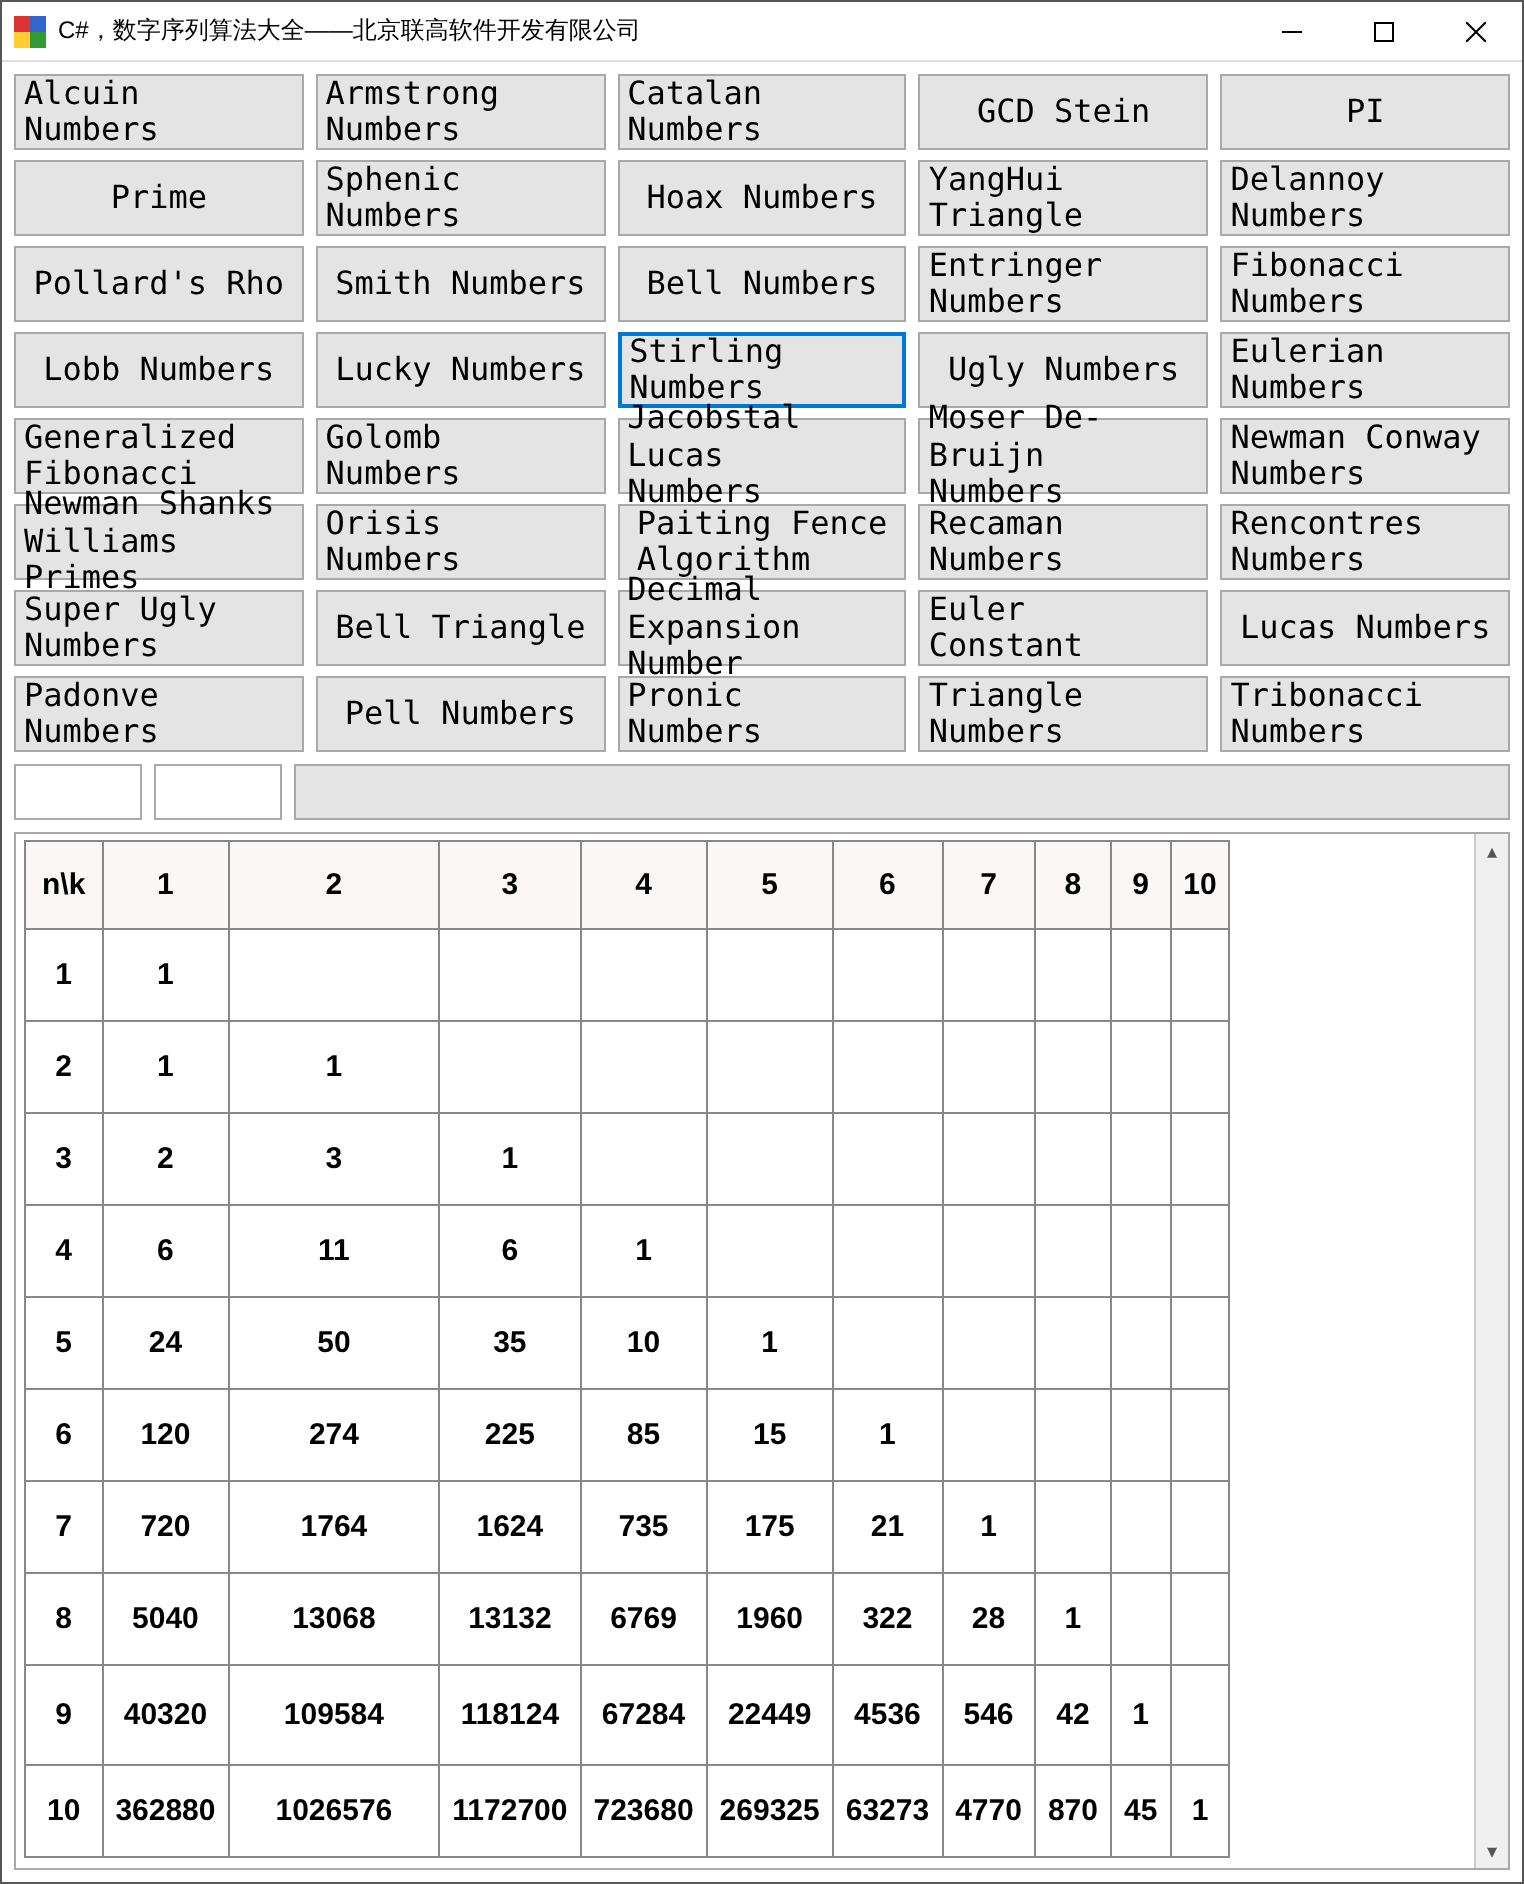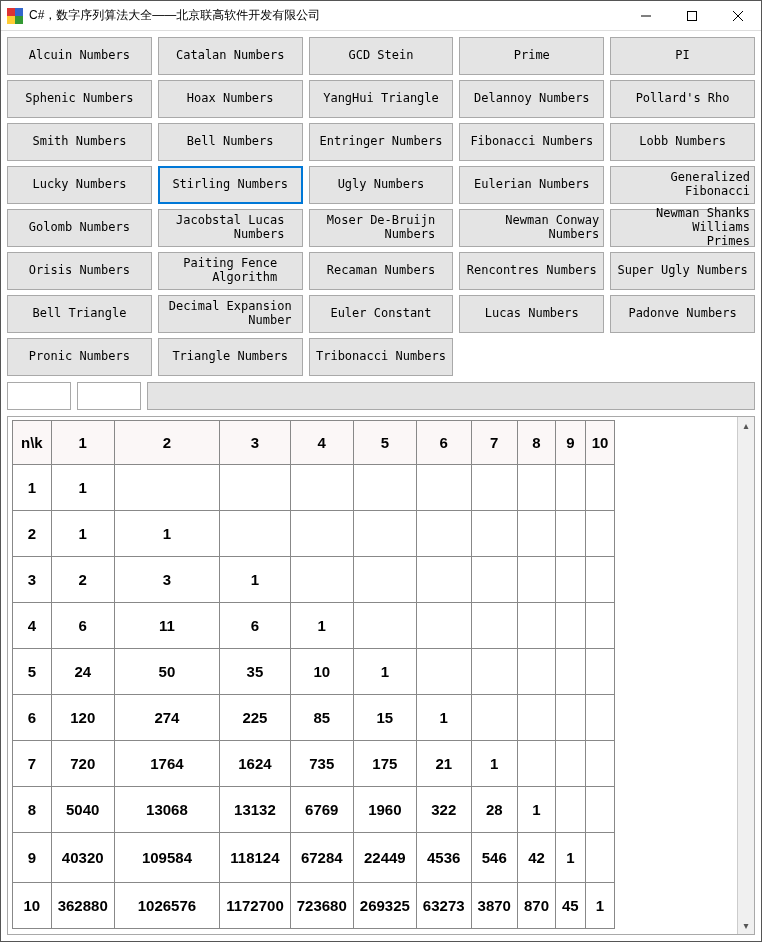--- a/index.html
+++ b/index.html
@@ -53,23 +53,23 @@
     grid-template-columns: repeat(5, 1fr);
     gap: 5px 6px;
   }
   .algo-btn {
     background: #e4e4e4;
     border: 1px solid #a9a9a9;
     height: 38px;
     display: flex;
     align-items: center;
     justify-content: center;
-    text-align: right;
+    text-align: left;
     font-family: "SimSun","宋体",monospace;
-    font-size: 12px;
+    font-size: 16px;
     line-height: 1.15;
     padding: 2px 4px;
     cursor: default;
     white-space: pre-wrap;
   }
   .algo-btn.selected {
     border: 2px solid #0078d7;
     background: #e4e4e4;
   }
   .extra-row {
@@ -164,24 +164,25 @@
           <line x1="0" y1="0" x2="10" y2="10" stroke-width="1"></line>
           <line x1="10" y1="0" x2="0" y2="10" stroke-width="1"></line>
         </svg>
     </div>
   </div>
 </div>
 
 <div class="button-area">
   <div class="btn-grid" id="btn-grid">
       <div class="algo-btn">Alcuin Numbers</div>
+      <div class="algo-btn">Armstrong Numbers</div>
       <div class="algo-btn">Catalan Numbers</div>
       <div class="algo-btn">GCD Stein</div>
+      <div class="algo-btn">PI</div>
       <div class="algo-btn">Prime</div>
-      <div class="algo-btn">PI</div>
       <div class="algo-btn">Sphenic Numbers</div>
       <div class="algo-btn">Hoax Numbers</div>
       <div class="algo-btn">YangHui Triangle</div>
       <div class="algo-btn">Delannoy Numbers</div>
       <div class="algo-btn">Pollard's Rho</div>
       <div class="algo-btn">Smith Numbers</div>
       <div class="algo-btn">Bell Numbers</div>
       <div class="algo-btn">Entringer Numbers</div>
       <div class="algo-btn">Fibonacci Numbers</div>
       <div class="algo-btn">Lobb Numbers</div>
@@ -203,20 +204,21 @@
 Algorithm</div>
       <div class="algo-btn">Recaman Numbers</div>
       <div class="algo-btn">Rencontres Numbers</div>
       <div class="algo-btn">Super Ugly Numbers</div>
       <div class="algo-btn">Bell Triangle</div>
       <div class="algo-btn">Decimal Expansion
 Number</div>
       <div class="algo-btn">Euler Constant</div>
       <div class="algo-btn">Lucas Numbers</div>
       <div class="algo-btn">Padonve Numbers</div>
+      <div class="algo-btn">Pell Numbers</div>
       <div class="algo-btn">Pronic Numbers</div>
       <div class="algo-btn">Triangle Numbers</div>
       <div class="algo-btn">Tribonacci Numbers</div>
     </div>
   <div class="extra-row">
     <div class="small-box"></div>
     <div class="small-box"></div>
     <div class="wide-btn"></div>
   </div>
 </div>
@@ -358,21 +360,21 @@
             <td style="padding: 0px 6px;"></td>
           </tr>
           <tr>
             <td style="padding: 0px 10px;">10</td>
             <td style="padding: 0px 6px;">362880</td>
             <td style="padding: 0px 23px;">1026576</td>
             <td style="padding: 0px 6px;">1172700</td>
             <td style="padding: 0px 6px;">723680</td>
             <td style="padding: 0px 6px;">269325</td>
             <td style="padding: 0px 6px;">63273</td>
-            <td style="padding: 0px 6px;">3870</td>
+            <td style="padding: 0px 6px;">4770</td>
             <td style="padding: 0px 6px;">870</td>
             <td style="padding: 0px 6px;">45</td>
             <td style="padding: 0px 6px;">1</td>
           </tr>
         </tbody>
     </table>
   </div>
   <div class="scrollbar">
     <div class="arrow up">▴</div>
     <div class="arrow down">▾</div>

